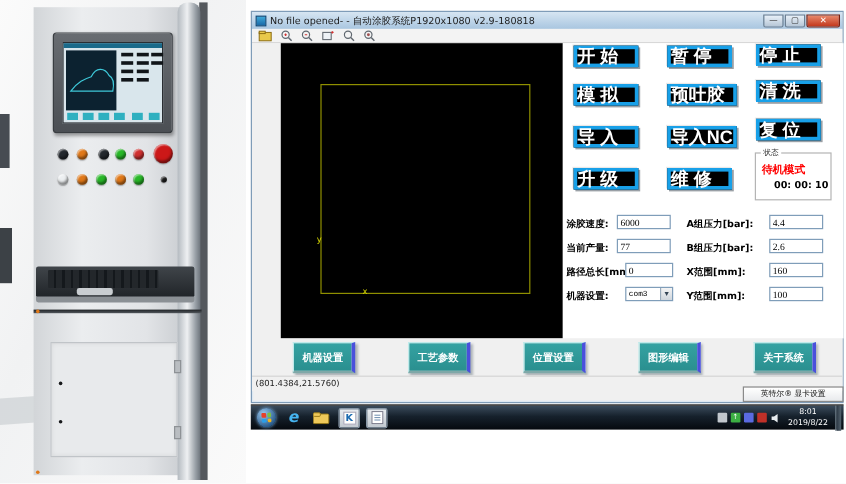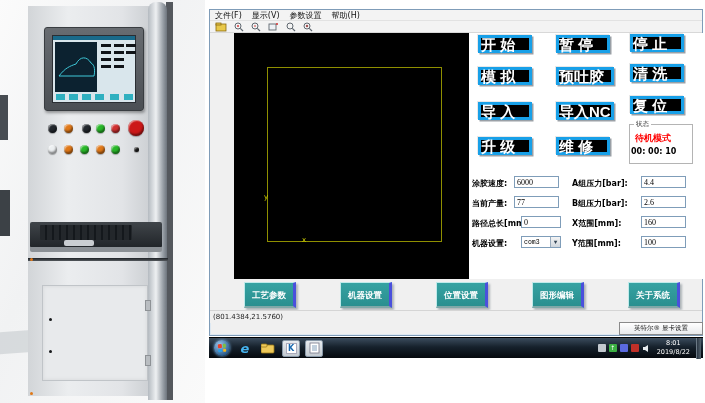--- a/index.html
+++ b/index.html
@@ -58,21 +58,21 @@
   .path-rect { position:absolute; left:33px; top:34px; width:175px; height:175px; border:1px solid #8f8f00; }
   .axis-label { position:absolute; color:#d8d800; font-size:7px; }
 
   .rpanel { position:absolute; left:259px; top:0; width:234px; height:246px; background:#fff; }
   .cbtn { position:absolute; height:18px; width:54px; background:#000; color:#fff; font-weight:bold;
           font-size:15px; text-align:left; line-height:13px; border:3px solid #18a0e8;
           box-shadow:1.5px 1.5px 0 #9aa0a6, -1px -1px 0 #e8e8e8; white-space:nowrap; cursor:pointer; }
   .statusbox { position:absolute; left:160px; top:91px; width:64px; height:40px; border:1px solid #b4b4b4; background:#fff; }
   .statusbox .legend { position:absolute; top:-5px; left:4px; background:#fff; font-size:6.5px; color:#333; padding:0 2px; }
   .statusbox .mode { margin:7px 0 0 5px; color:#f00; font-weight:bold; font-size:9px; }
-  .statusbox .timer { margin:2px 0 0 1px; color:#000; font-weight:bold; font-size:8px; }
+  .statusbox .timer { margin:2px 0 0 15px; color:#000; font-weight:bold; font-size:8px; }
 
   .plabel { position:absolute; font-size:8px; font-weight:bold; color:#000; white-space:nowrap; }
   .pinput { position:absolute; width:45px; height:12px; border:1px solid #7f9db9; background:#fff;
             font-size:8px; padding:0 2px; font-family:Liberation Serif, serif; }
   .pselect { position:absolute; width:40px; height:12px; border:1px solid #7f9db9; background:#fff;
              font-size:6.5px; line-height:11px; padding-left:2px;font-family:Liberation Mono, monospace; }
   .pselect .arrow { position:absolute; right:0; top:0; width:10px; height:100%; background:linear-gradient(#f4f4f4,#cfd6dd);
                     border-left:1px solid #9ab; font-size:6px; text-align:center; line-height:11px; color:#345; }
   .logbox { position:absolute; left:2px; top:217px; width:231px; height:24px; border:1px solid #7f9db9; background:#fff;
             font-size:7px; padding:1px 2px; color:#222; }
@@ -173,27 +173,30 @@
     <div class="door">
       <div class="hinge" style="right:-4px; top:14px;"></div>
       <div class="hinge" style="right:-4px; bottom:14px;"></div>
       <div class="door-dot" style="left:6px; top:32px;"></div>
       <div class="door-dot" style="left:6px; top:64px;"></div>
     </div>
   </div>
 
   <div class="window">
 
-
-    <div class="menubar">
-      <span>文件(F)</span>
-      <span>显示(V)</span>
-      <span>参数设置</span>
-      <span>帮助(H)</span>
-    </div>
+    <div class="titlebar">
+      <div class="app-ico"></div>
+      <div class="title-text">No file opened- - 自动涂胶系统P1920x1080 v2.9-180818</div>
+      <div class="winctl">
+        <div class="winbtn">—</div>
+        <div class="winbtn">▢</div>
+        <div class="winbtn close">✕</div>
+      </div>
+    </div>
+
 
     <div class="toolbar">
       <svg width="12" height="10">
         <rect x="1" y="2" width="10" height="7" fill="#e8c84a" stroke="#8a6a10" stroke-width="0.8"></rect>
         <rect x="1" y="1" width="5" height="2" fill="#e8c84a" stroke="#8a6a10" stroke-width="0.8"></rect>
       </svg>
       <svg width="10" height="10">
         <circle cx="4" cy="4" r="3" fill="none" stroke="#606870" stroke-width="1"></circle>
         <path d="M3 4h2M4 3v2" stroke="#d03030" stroke-width="0.9"></path>
         <line x1="6.3" y1="6.3" x2="9" y2="9" stroke="#606870" stroke-width="1.2"></line>
@@ -264,22 +267,22 @@
         <div class="pselect" style="left:52px;  top:203px;">
           <span>com3</span>
           <span class="arrow">▼</span>
         </div>
         <span class="plabel" style="left:103px; top:205px;">Y范围[mm]:</span>
         <input class="pinput" style="left: 172px; top: 203px;" readonly="" value="100">
 
       </div>
 
       <div class="navbar">
+        <button class="navbtn">机器设置</button>
         <button class="navbtn">工艺参数</button>
-        <button class="navbtn">机器设置</button>
         <button class="navbtn">位置设置</button>
         <button class="navbtn">图形编辑</button>
         <button class="navbtn">关于系统</button>
       </div>
 
       <div class="winstatus">
         <span>(801.4384,21.5760)</span>
       </div>
     </div>
   </div>

